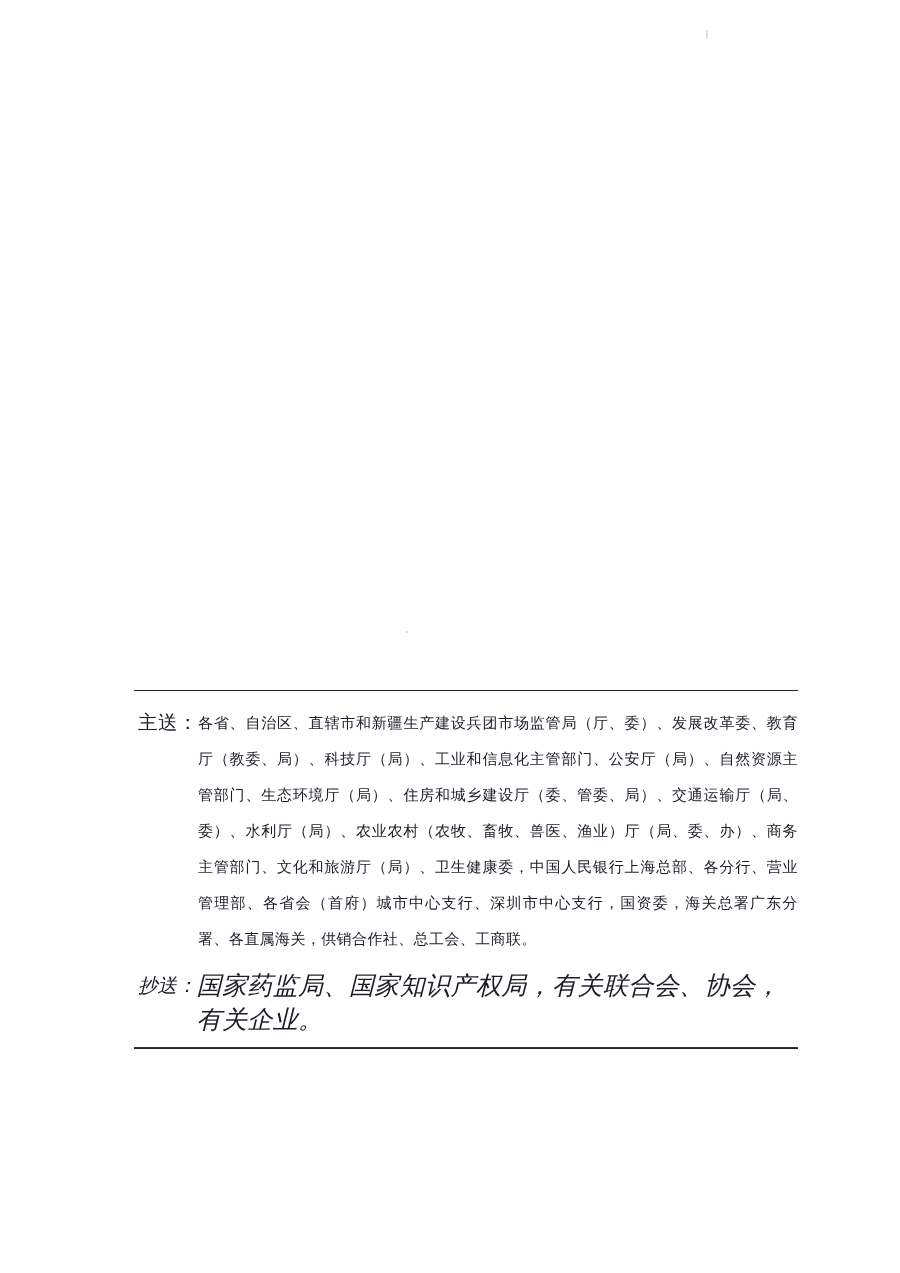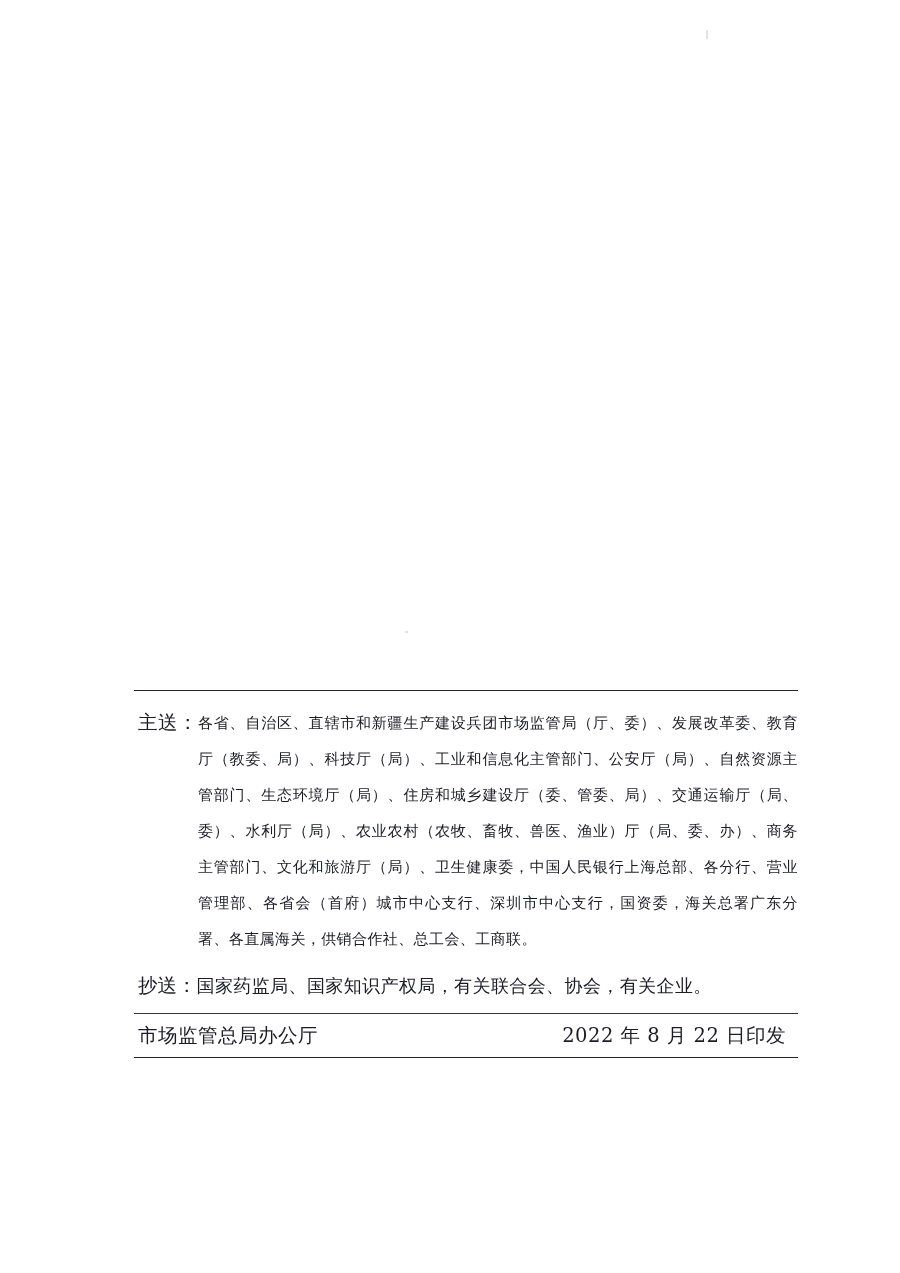--- a/index.html
+++ b/index.html
@@ -72,31 +72,32 @@
     letter-spacing: .4px;
     text-align: justify;
     text-justify: inter-ideograph;
   }
   .cc-section {
     padding: 6px 0 10px 0;
   }
   .cc-row {
     display: flex;
     align-items: flex-start;
+    font-style: italic;
   }
   .cc-label {
     flex: 0 0 auto;
     font-size: 19.5px;
     line-height: 34px;
     white-space: nowrap;
     padding-left: 4px;
   }
   .cc-body {
     flex: 1 1 auto;
-    font-size: 18px;
+    font-size: 25px;
     line-height: 34px;
     letter-spacing: .4px;
   }
   .issuer-row {
     display: flex;
     justify-content: space-between;
     align-items: baseline;
     padding: 8px 6px 8px 4px;
     font-size: 19.5px;
     letter-spacing: .5px;
@@ -134,21 +135,17 @@
 
     <div class="cc-section">
       <div class="cc-row">
         <div class="cc-label">抄送：</div>
         <div class="cc-body">国家药监局、国家知识产权局，有关联合会、协会，有关企业。</div>
       </div>
     </div>
 
     <div class="rule thin"></div>
 
-    <div class="issuer-row">
-      <div class="issuer-name">市场监管总局办公厅</div>
-      <div class="issue-date">2022 年 8 月 22 日印发</div>
-    </div>
 
     <div class="rule"></div>
 
   </div>
 </div>
 
 </body></html>

